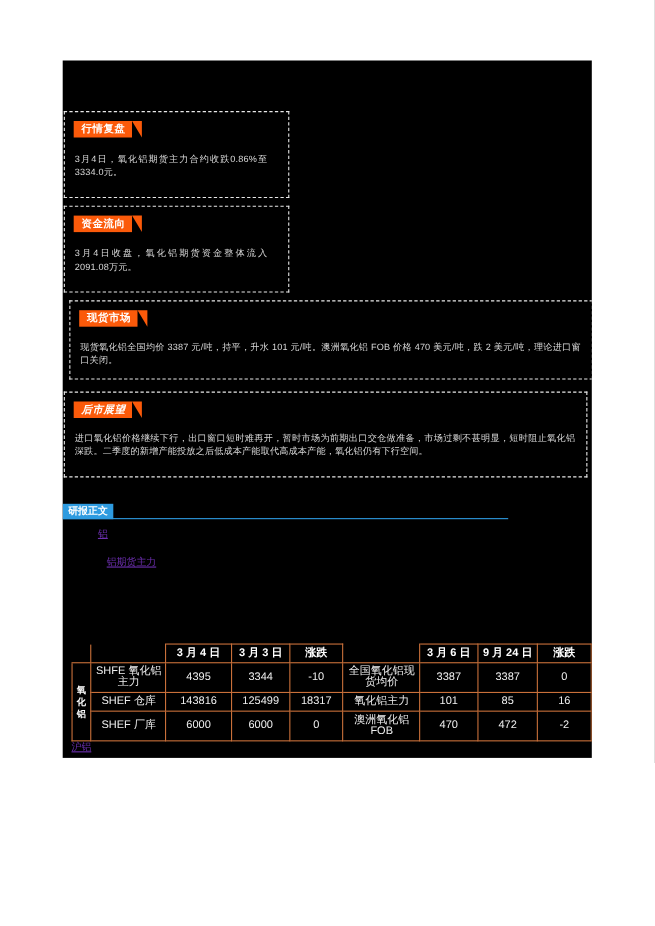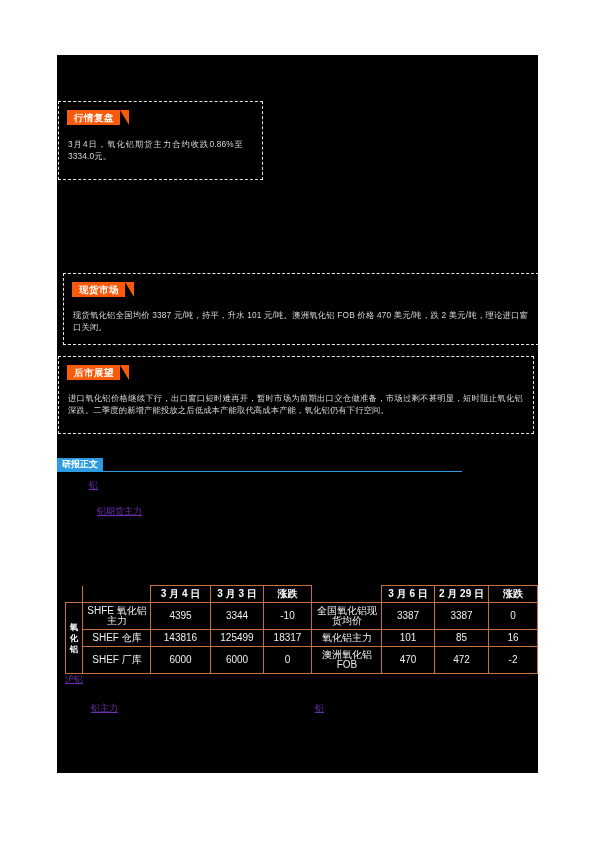--- a/index.html
+++ b/index.html
@@ -8,21 +8,21 @@
     width:595px;height:842px;
     font-family:"Liberation Sans","DejaVu Sans",sans-serif;
     -webkit-font-smoothing:none;
     overflow:hidden;
   }
   #page{position:relative;width:595px;height:842px;background:#ffffff;}
 
   
   #canvas{
     position:absolute;left:57px;top:55px;
-    width:481px;height:718px;
+    width:481px;height:634px;
     background:#000000;
     overflow:hidden;
   }
 
   
   .dbox{
     position:absolute;
     border:1px dashed #e8e8e8;
     box-sizing:border-box;
     background:#000;
@@ -127,28 +127,32 @@
 <body>
 
 <div id="page">
   <div id="canvas">
 
     <div class="dbox" style="left:1px;top:46px;width:205px;height:79px;">
       <div class="tag" style="left:8px;top:8px;">行情复盘</div>
       <div class="para" style="left:9px;top:37px;width:175px;">3月4日，氧化铝期货主力合约收跌0.86%至3334.0元。</div>
     </div>
 
+    <div class="dbox" style="left:1px;top:132px;width:205px;height:79px;">
+      <div class="tag" style="left:8px;top:8px;">资金流向</div>
+      <div class="para" style="left:9px;top:37px;width:175px;">3月4日收盘，氧化铝期货资金整体流入2091.08万元。</div>
+    </div>
 
     <div class="dbox" style="left:6px;top:218px;width:476px;height:72px;">
       <div class="tag" style="left:8px;top:8px;">现货市场</div>
       <div class="para" style="left:9px;top:36px;width:455px;">现货氧化铝全国均价 3387 元/吨，持平，升水 101 元/吨。澳洲氧化铝 FOB 价格 470 美元/吨，跌 2 美元/吨，理论进口窗口关闭。</div>
     </div>
 
     <div class="dbox" style="left:1px;top:301px;width:476px;height:78px;">
-      <div class="tag" style="left:8px;top:8px;">后市展望</div>
+      <div class="tag" style="left:8px;top:8px;font-style:italic;">后市展望</div>
       <div class="para" style="left:9px;top:36px;width:455px;">进口氧化铝价格继续下行，出口窗口短时难再开，暂时市场为前期出口交仓做准备，市场过剩不甚明显，短时阻止氧化铝深跌。二季度的新增产能投放之后低成本产能取代高成本产能，氧化铝仍有下行空间。</div>
     </div>
 
     <div class="bluehead" style="left:0px;top:403px;width:405px;">
       <span class="bh-tag">研报正文</span>
       <span class="bh-rule" style="width:405px;"></span>
     </div>
 
     <a class="link" style="left:32px;top:424px;">铝</a>
     <a class="link" style="left:40px;top:450px;">铝期货主力</a>
@@ -168,21 +172,21 @@
         </colgroup>
         <thead>
           <tr>
             <td class="blank"></td>
             <td class="blank"></td>
             <th>3 月 4 日</th>
             <th>3 月 3 日</th>
             <th>涨跌</th>
             <td class="blank"></td>
             <th>3 月 6 日</th>
-            <th>2 月 29 日</th>
+            <th>9 月 24 日</th>
             <th>涨跌</th>
           </tr>
         </thead>
         <tbody>
           <tr>
             <td class="vlabel" rowspan="3">
               <span class="vstack">氧</span>
               <span class="vstack">化</span>
               <span class="vstack">铝</span>
             </td>

